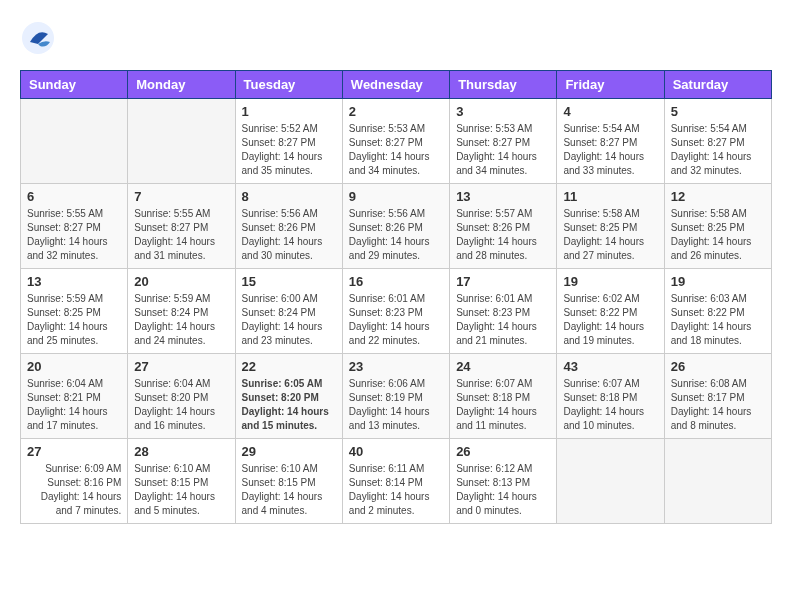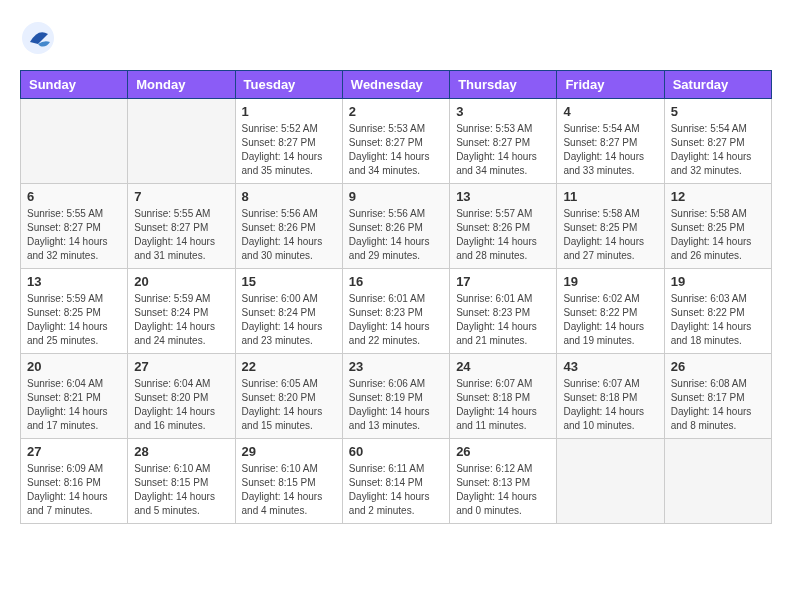--- a/index.html
+++ b/index.html
@@ -249,21 +249,21 @@
 Daylight: 14 hours and 17 minutes.</div>
         </td>
         <td>
           <span class="day-number">27</span>
           <div class="day-info" style="white-space: pre-line;">Sunrise: 6:04 AM
 Sunset: 8:20 PM
 Daylight: 14 hours and 16 minutes.</div>
         </td>
         <td>
           <span class="day-number">22</span>
-          <div class="day-info" style="white-space: pre-line;">Sunrise: 6:05 AM
+          <div class="day-info" style="white-space: pre-line; font-weight: bold;">Sunrise: 6:05 AM
 Sunset: 8:20 PM
 Daylight: 14 hours and 15 minutes.</div>
         </td>
         <td>
           <span class="day-number">23</span>
           <div class="day-info" style="white-space: pre-line;">Sunrise: 6:06 AM
 Sunset: 8:19 PM
 Daylight: 14 hours and 13 minutes.</div>
         </td>
         <td>
@@ -281,38 +281,38 @@
         <td>
           <span class="day-number">26</span>
           <div class="day-info" style="white-space: pre-line;">Sunrise: 6:08 AM
 Sunset: 8:17 PM
 Daylight: 14 hours and 8 minutes.</div>
         </td>
       </tr>
       <tr>
         <td>
           <span class="day-number">27</span>
-          <div class="day-info" style="white-space: pre-line;">Sunrise: 6:09 AM
+          <div class="day-info" style="white-space: pre-line; text-align: right;">Sunrise: 6:09 AM
 Sunset: 8:16 PM
 Daylight: 14 hours and 7 minutes.</div>
         </td>
         <td>
           <span class="day-number">28</span>
           <div class="day-info" style="white-space: pre-line;">Sunrise: 6:10 AM
 Sunset: 8:15 PM
 Daylight: 14 hours and 5 minutes.</div>
         </td>
         <td>
           <span class="day-number">29</span>
           <div class="day-info" style="white-space: pre-line;">Sunrise: 6:10 AM
 Sunset: 8:15 PM
 Daylight: 14 hours and 4 minutes.</div>
         </td>
         <td>
-          <span class="day-number">60</span>
+          <span class="day-number">40</span>
           <div class="day-info" style="white-space: pre-line;">Sunrise: 6:11 AM
 Sunset: 8:14 PM
 Daylight: 14 hours and 2 minutes.</div>
         </td>
         <td>
           <span class="day-number">26</span>
           <div class="day-info" style="white-space: pre-line;">Sunrise: 6:12 AM
 Sunset: 8:13 PM
 Daylight: 14 hours and 0 minutes.</div>
         </td>

